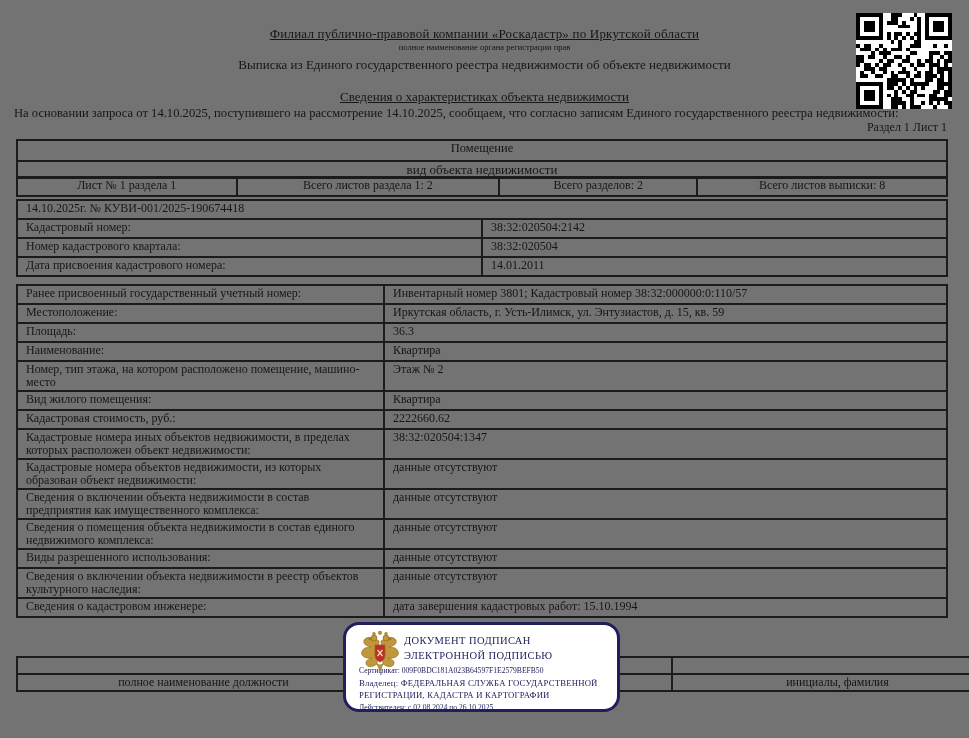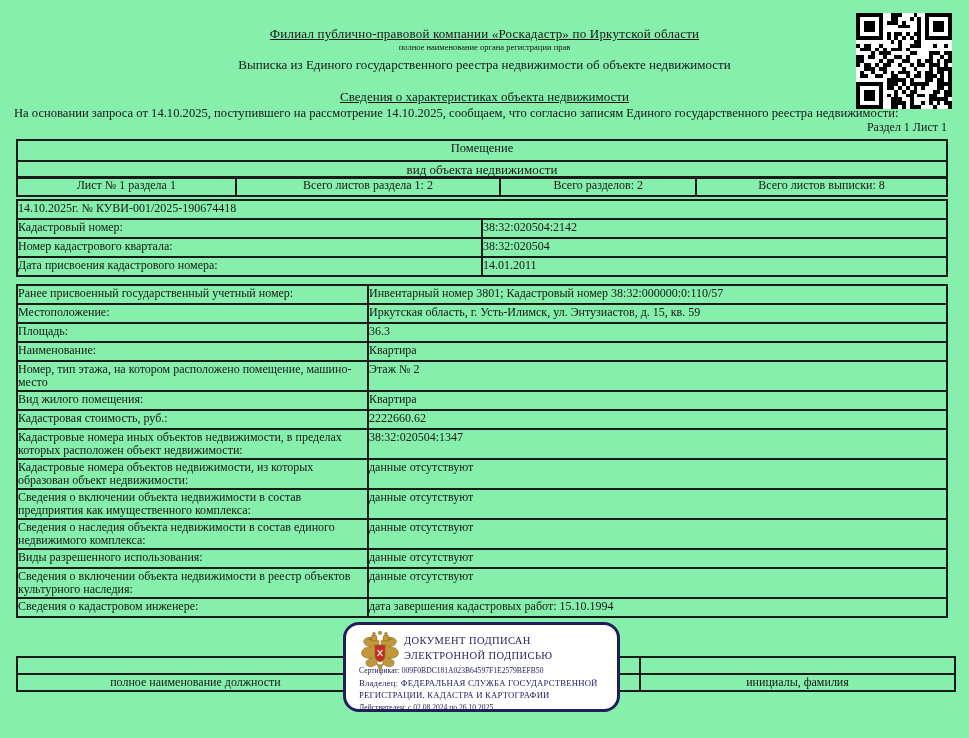--- a/index.html
+++ b/index.html
@@ -1,31 +1,31 @@
 <!DOCTYPE html>
 <html><head>
 <meta charset="utf-8">
 <style>
   html,body{margin:0;padding:0;background:#ffffff;}
   .page{
-    position:relative;width:969px;height:738px;background:#86efac;
+    position:relative;width:969px;height:738px;background:#737373;
     font-family:"Liberation Serif","DejaVu Serif",serif;color:#161616;
     overflow:hidden;
   }
   .centered{position:absolute;left:0;width:100%;text-align:center;}
   .org-name{top:26px;font-size:13px;text-decoration:underline;letter-spacing:.2px;}
   .org-caption{top:42px;font-size:8.5px;}
   .doc-title{top:57px;font-size:13px;}
   .section-title{top:89px;font-size:13px;text-decoration:underline;}
   .request-line{position:absolute;left:14px;top:106px;font-size:12.6px;white-space:nowrap;}
   .razdel{position:absolute;right:22px;top:120px;font-size:12px;}
   .qr{position:absolute;right:17px;top:13px;width:96px;height:96px;}
 
   table{border-collapse:collapse;table-layout:fixed;width:932px;}
-  td{border:2px solid #1b1b1b;font-size:12px;line-height:13px;padding:1px 0;vertical-align:top;overflow:hidden;}
+  td{border:2px solid #1b1b1b;font-size:12px;line-height:13px;padding:1px 8px;vertical-align:top;overflow:hidden;}
   .tbl{position:absolute;left:16px;}
   .t-object{top:139px;}
   .t-object td{text-align:center;}
   .t-object .obj-type{font-size:12.5px;height:17px;}
   .t-object .obj-caption{font-size:13px;height:13px;}
   .t-sheets{top:176px;}
   .t-sheets td{text-align:center;height:15px;}
   .t-cad{top:199px;}
   .t-details{top:284px;}
   td.lbl{width:349px;}
@@ -460,21 +460,21 @@
         </tr>
         <tr>
           <td class="lbl">Кадастровые номера объектов недвижимости, из которых образован объект недвижимости:</td>
           <td>данные отсутствуют</td>
         </tr>
         <tr>
           <td class="lbl">Сведения о включении объекта недвижимости в состав предприятия как имущественного комплекса:</td>
           <td>данные отсутствуют</td>
         </tr>
         <tr>
-          <td class="lbl">Сведения о наследия объекта недвижимости в состав единого недвижимого комплекса:</td>
+          <td class="lbl">Сведения о помещения объекта недвижимости в состав единого недвижимого комплекса:</td>
           <td>данные отсутствуют</td>
         </tr>
         <tr>
           <td class="lbl">Виды разрешенного использования:</td>
           <td>данные отсутствуют</td>
         </tr>
         <tr>
           <td class="lbl">Сведения о включении объекта недвижимости в реестр объектов культурного наследия:</td>
           <td>данные отсутствуют</td>
         </tr>

